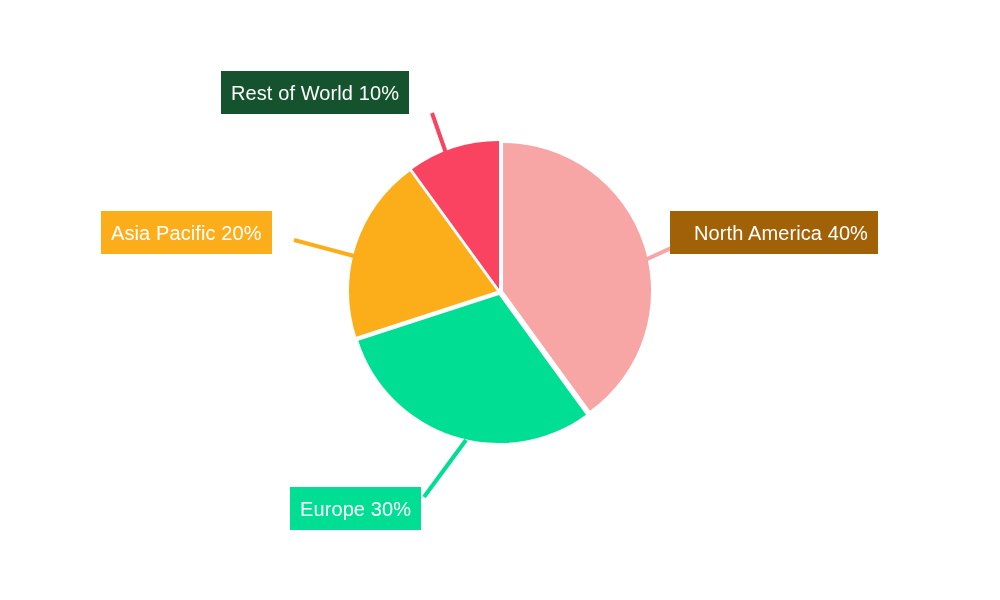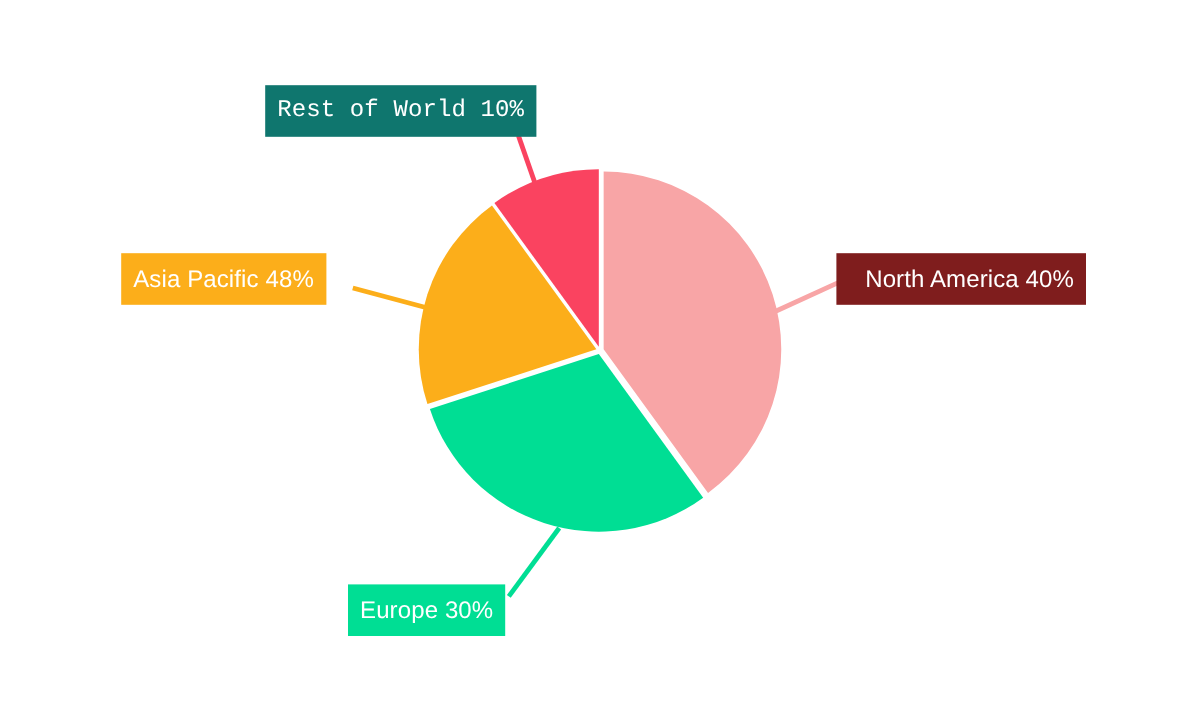--- a/index.html
+++ b/index.html
@@ -63,29 +63,29 @@
       <path d="M 503.04 291.01 L 503.04 143.01 A 148 148 0 0 1 590.04 410.75 Z" fill="#f8a5a6"></path>
 
       <path d="M 499.01 295.04 L 586.00 414.78 A 148 148 0 0 1 358.25 340.78 Z" fill="#00de94"></path>
 
       <path d="M 496.96 291.01 L 356.20 336.75 A 148 148 0 0 1 409.96 171.28 Z" fill="#fcae1a"></path>
 
       <path d="M 499.01 288.96 L 412.02 169.22 A 148 148 0 0 1 499.01 140.96 Z" fill="#fa4360"></path>
     </g>
   </svg>
 
-  <div class="callout-label" style="left:697px; top:211px; background:#7f1d1d;padding-left:24px;">
+  <div class="callout-label" style="left:670px; top:211px; background:#a16207;padding-left:24px;">
     <span>North America 40%</span>
   </div>
 
   <div class="callout-label" style="left:290px; top:487px; background:#00de94;text-align:right;">
     <span>Europe 30%</span>
   </div>
 
   <div class="callout-label" style="left:101px; top:211px; background:#fcae1a;">
-    <span>Asia Pacific 48%</span>
+    <span>Asia Pacific 20%</span>
   </div>
 
-  <div class="callout-label" style="left:221px; top:71px; background:#0f766e;font-family:Liberation Mono, monospace;">
+  <div class="callout-label" style="left:221px; top:71px; background:#14532d;">
     <span>Rest of World 10%</span>
   </div>
 
 </div>
 
 </body></html>

